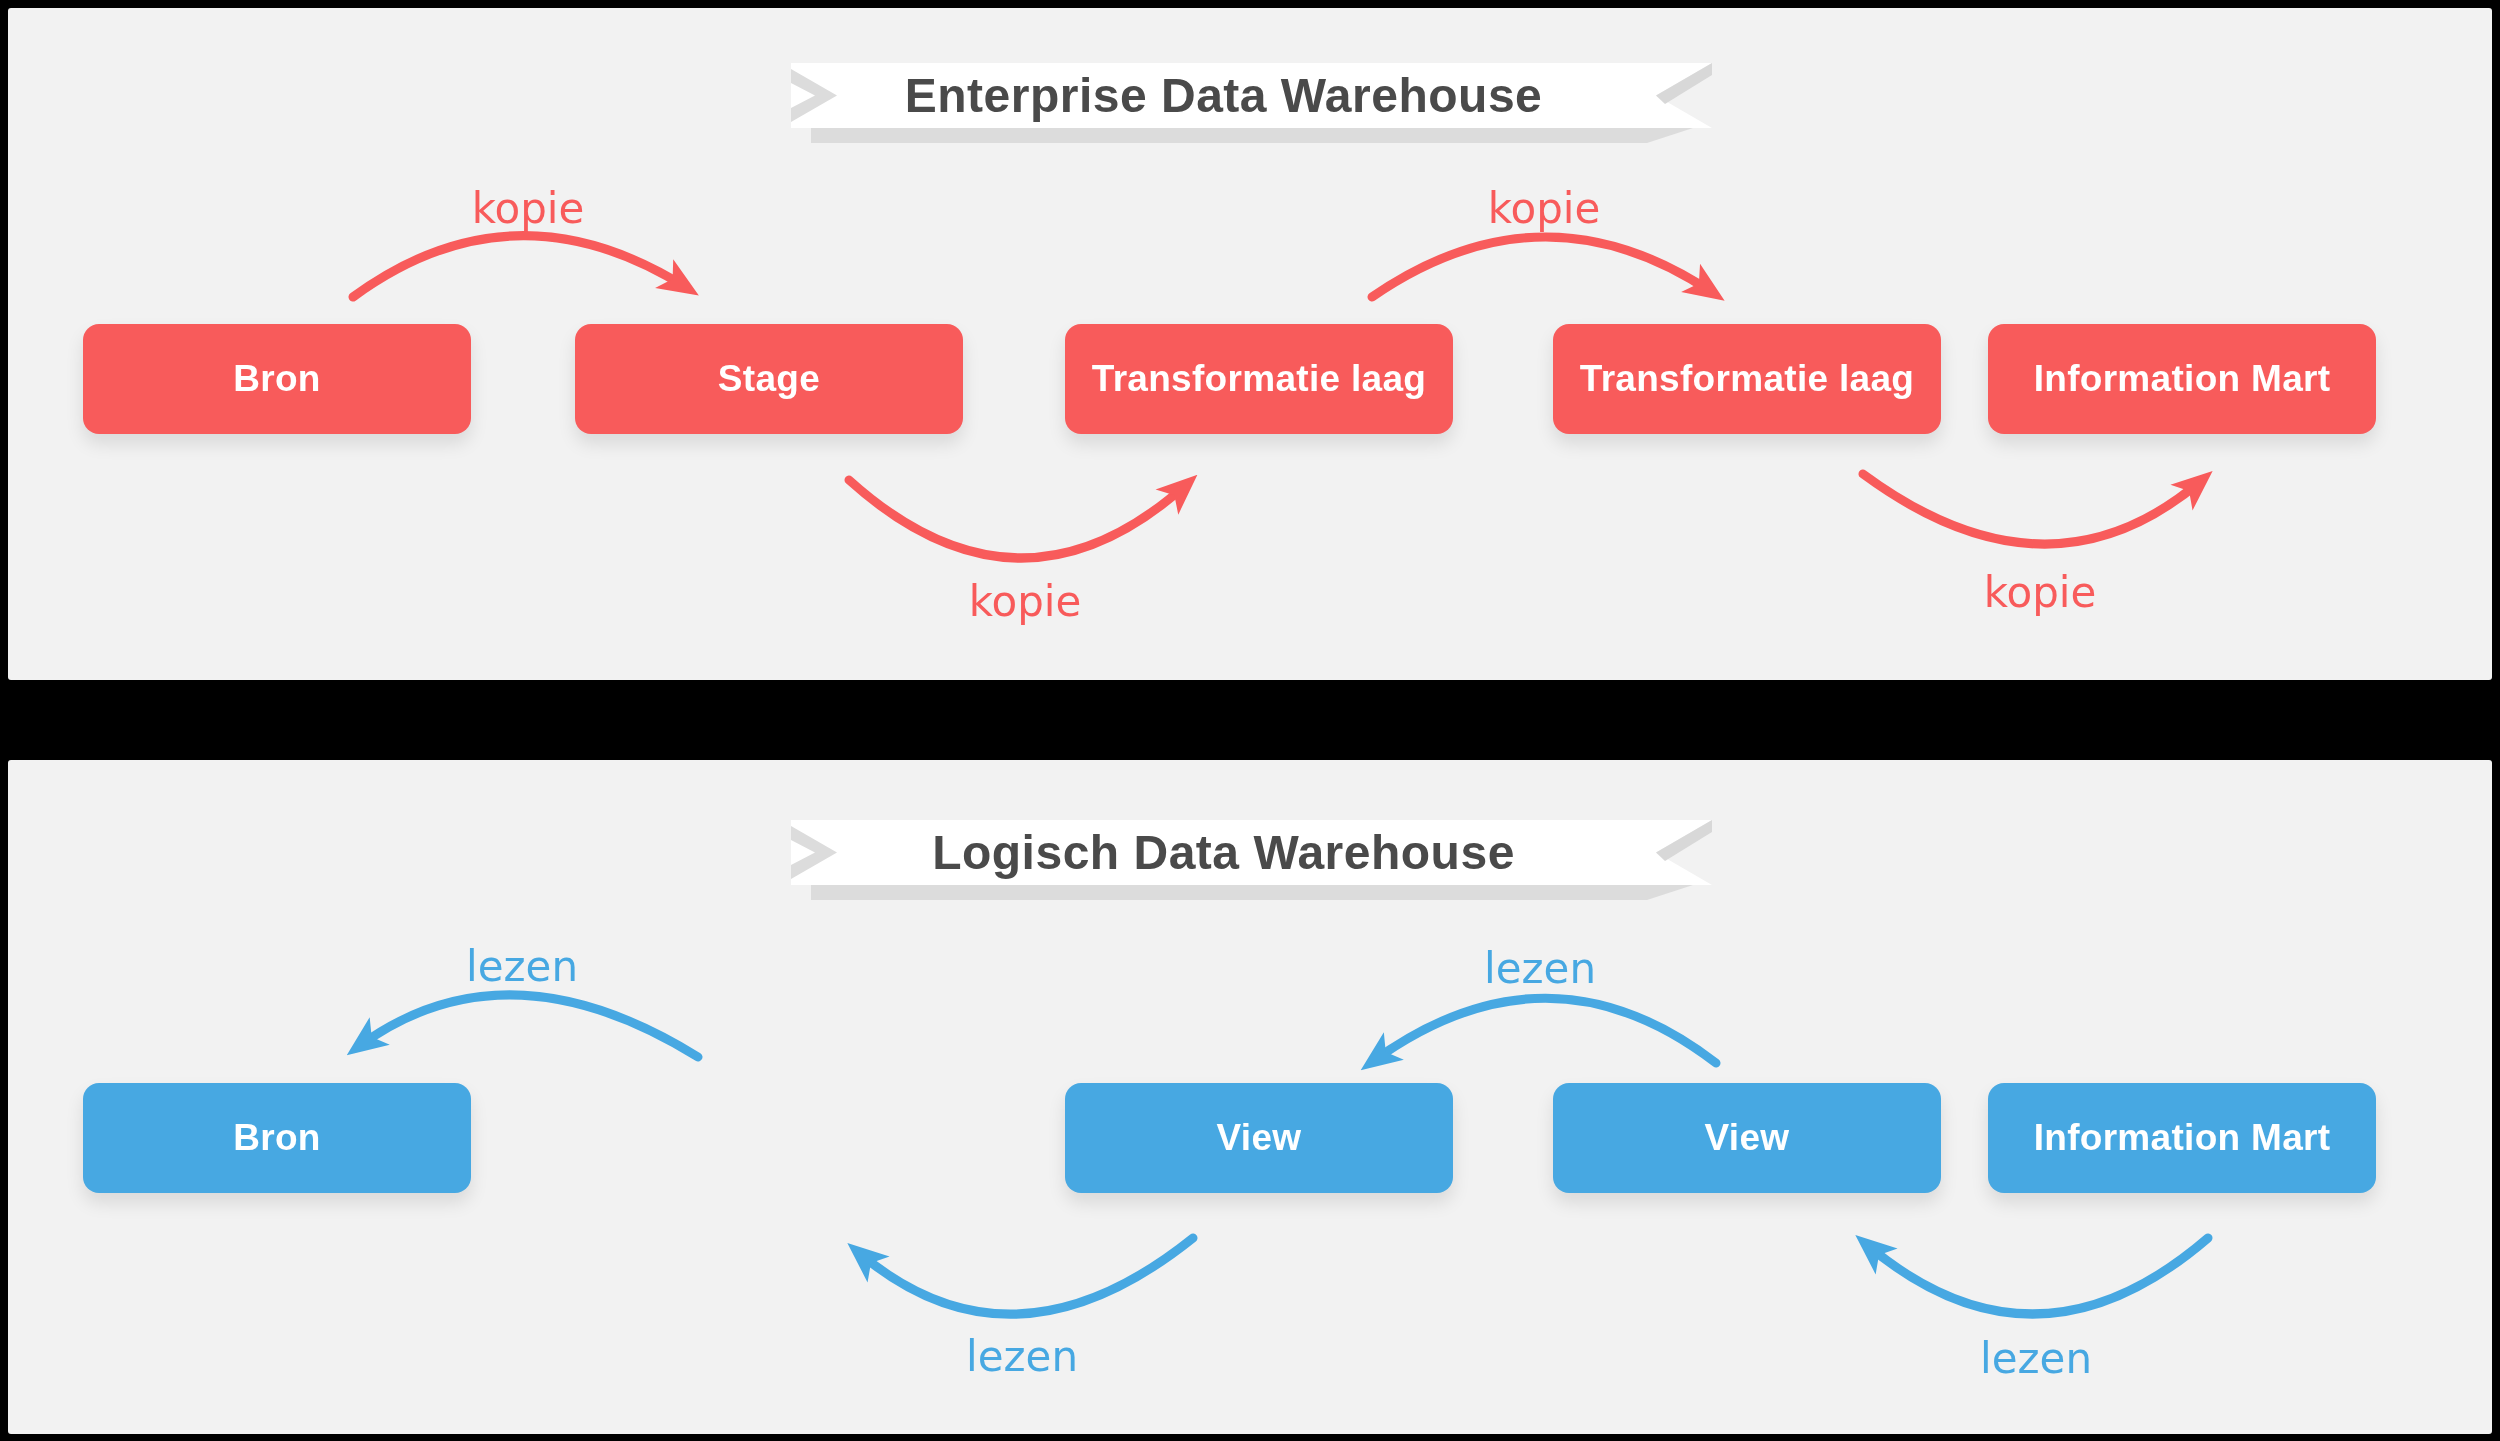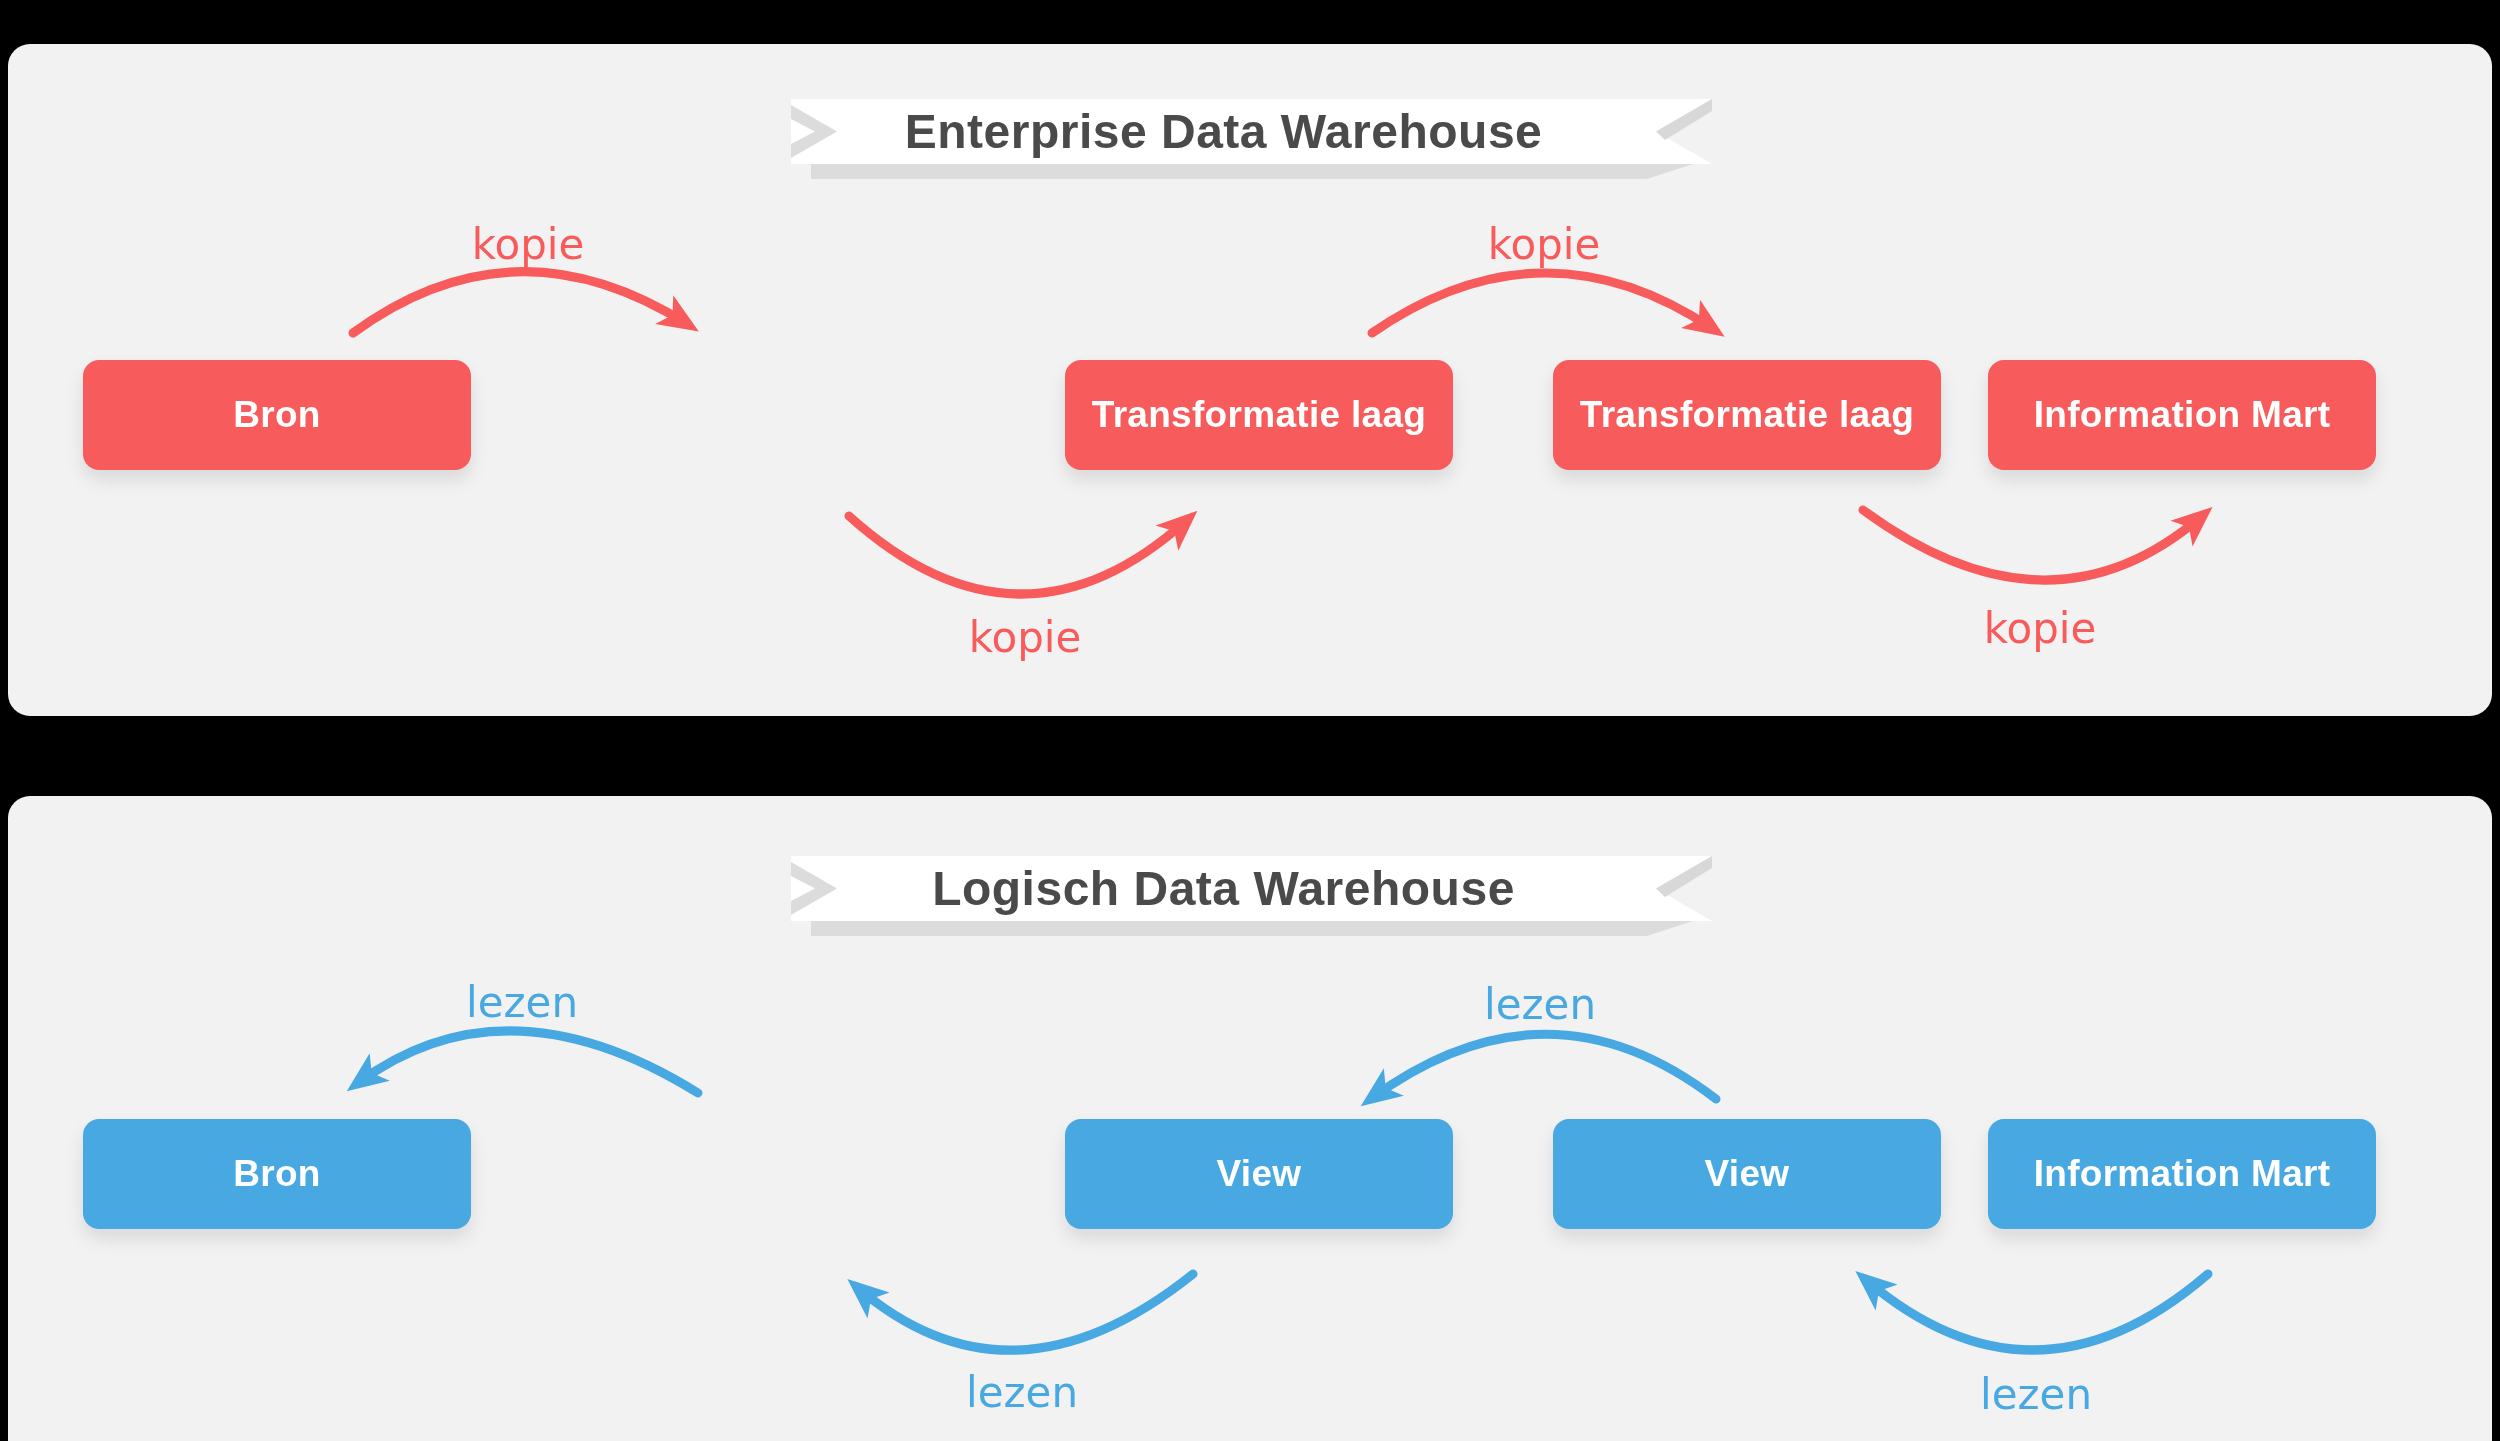--- a/index.html
+++ b/index.html
@@ -4,21 +4,21 @@
 <style>
   html,body{margin:0;padding:0;}
   body{
     width:2500px;height:1441px;
     background:#000;
     font-family:"Liberation Sans", sans-serif;
     position:relative;overflow:hidden;
   }
   .panel{
     position:absolute;left:8px;width:2484px;
-    background:#f2f2f2;border-radius:22px;margin-top:36px;
+    background:#f2f2f2;border-radius:3px;
   }
   #panel-edw{top:8px;height:672px;}
   #panel-ldw{top:760px;height:674px;}
 
   .ribbon{position:absolute;left:783px;width:921px;height:82px;}
   #panel-edw .ribbon{top:55px;}
   #panel-ldw .ribbon{top:60px;text-decoration:underline;}
   .ribbon svg{position:absolute;top:0;left:0;}
   .ribbon-text{
     position:absolute;left:0;top:0;width:865px;height:65px;
@@ -75,20 +75,21 @@
     <path class="arrow-path" d="M841,472 Q1012,626 1179,476" marker-end="url(#head-red)"></path>
     <path class="arrow-path" d="M1364,289 Q1535,171 1705,285" marker-end="url(#head-red)"></path>
     <path class="arrow-path" d="M1855,466 Q2041,603 2194,472" marker-end="url(#head-red)"></path>
     <text class="arrow-label" x="520" y="215">kopie</text>
     <text class="arrow-label" x="1017" y="608">kopie</text>
     <text class="arrow-label" x="1536" y="215">kopie</text>
     <text class="arrow-label" x="2032" y="599">kopie</text>
   </svg>
 
   <div class="flow-box bx0">Bron</div>
+  <div class="flow-box bx1">Stage</div>
   <div class="flow-box bx2">Transformatie laag</div>
   <div class="flow-box bx3">Transformatie laag</div>
   <div class="flow-box bx4">Information Mart</div>
 </div>
 
 <div class="panel" id="panel-ldw">
 
   <div class="ribbon">
     <svg width="921" height="82" viewBox="0 0 921 82">
       <polygon points="20,65 902,65 856,80 20,80" fill="#dcdcdc"></polygon>

